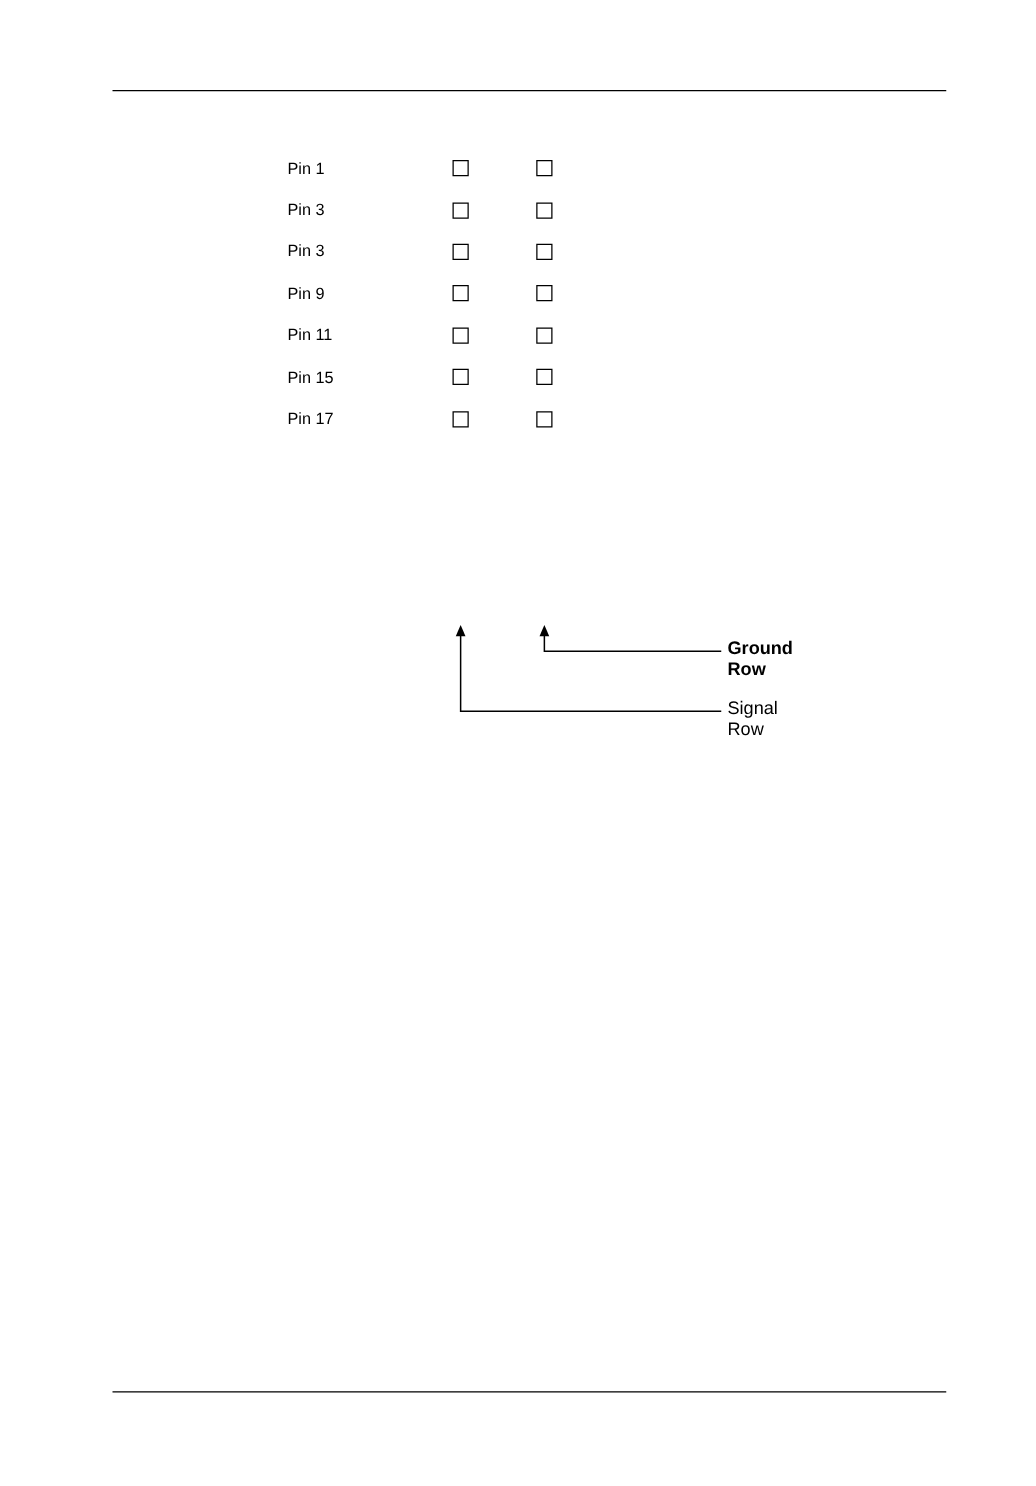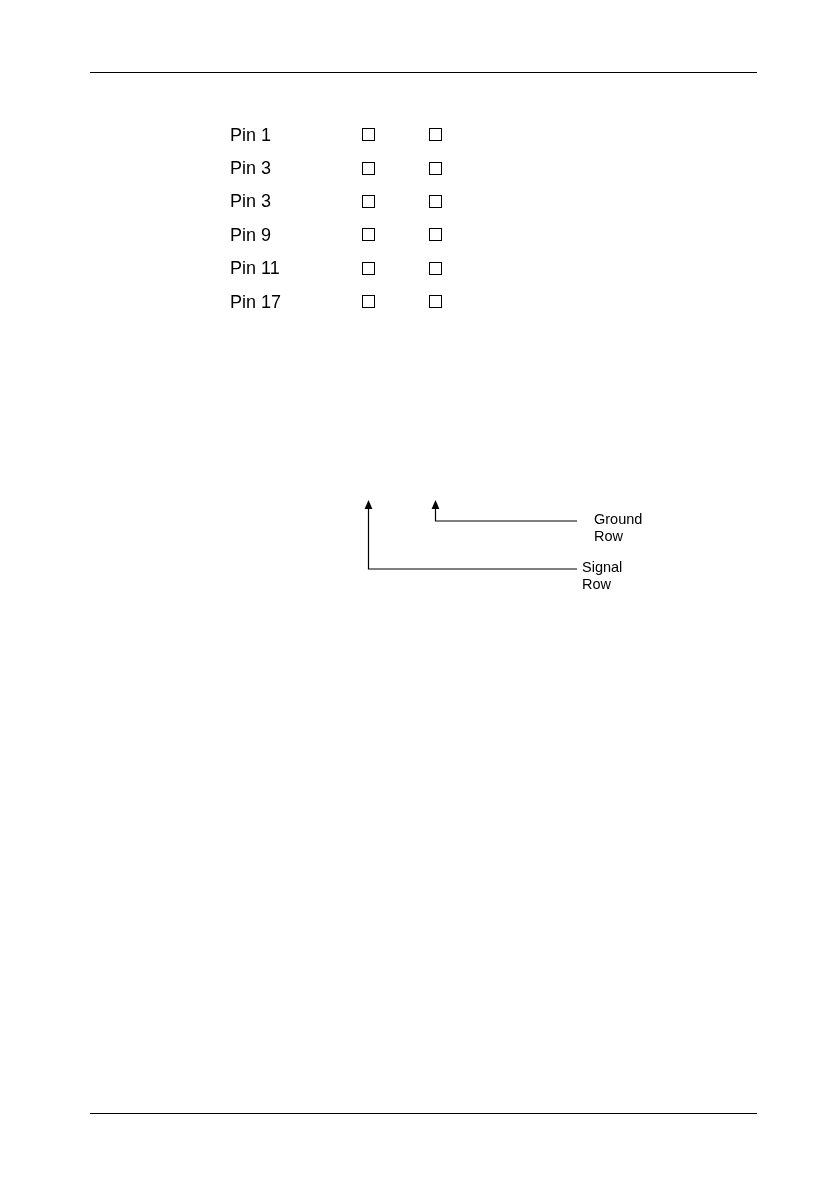--- a/index.html
+++ b/index.html
@@ -52,21 +52,21 @@
     position: relative;
     height: 33.4px;
     display: flex;
     align-items: center;
   }
   .pin-label {
     position: absolute;
     left: 140px;
     width: 75px;
     text-align: left;
-    font-size: 18px;
+    font-size: 13px;
     line-height: 16px;
     color: #000;
     white-space: nowrap;
   }
   .pad {
     position: absolute;
     width: 13px;
     height: 13px;
     border: 1.2px solid #000000;
     background: #ffffff;
@@ -85,22 +85,23 @@
     pointer-events: none;
   }
 
   .legend {
     position: absolute;
     font-size: 14.5px;
     line-height: 16.5px;
     white-space: pre-line;
   }
   .legend-ground {
-    left: 504px;
+    left: 492px;
     top: 411px;
+    font-weight: bold;
   }
   .legend-signal {
     left: 492px;
     top: 459px;
   }
 </style>
 </head>
 <body>
 
 <div class="page">
@@ -137,20 +138,25 @@
         <span class="pad pad-ground"></span>
       </div>
 
       <div class="pin-row">
         <span class="pin-label">Pin 11</span>
         <span class="pad pad-signal"></span>
         <span class="pad pad-ground"></span>
       </div>
 
 
+      <div class="pin-row">
+        <span class="pin-label">Pin 15</span>
+        <span class="pad pad-signal"></span>
+        <span class="pad pad-ground"></span>
+      </div>
 
       <div class="pin-row">
         <span class="pin-label">Pin 17</span>
         <span class="pad pad-signal"></span>
         <span class="pad pad-ground"></span>
       </div>
 
 
 
     </div>

